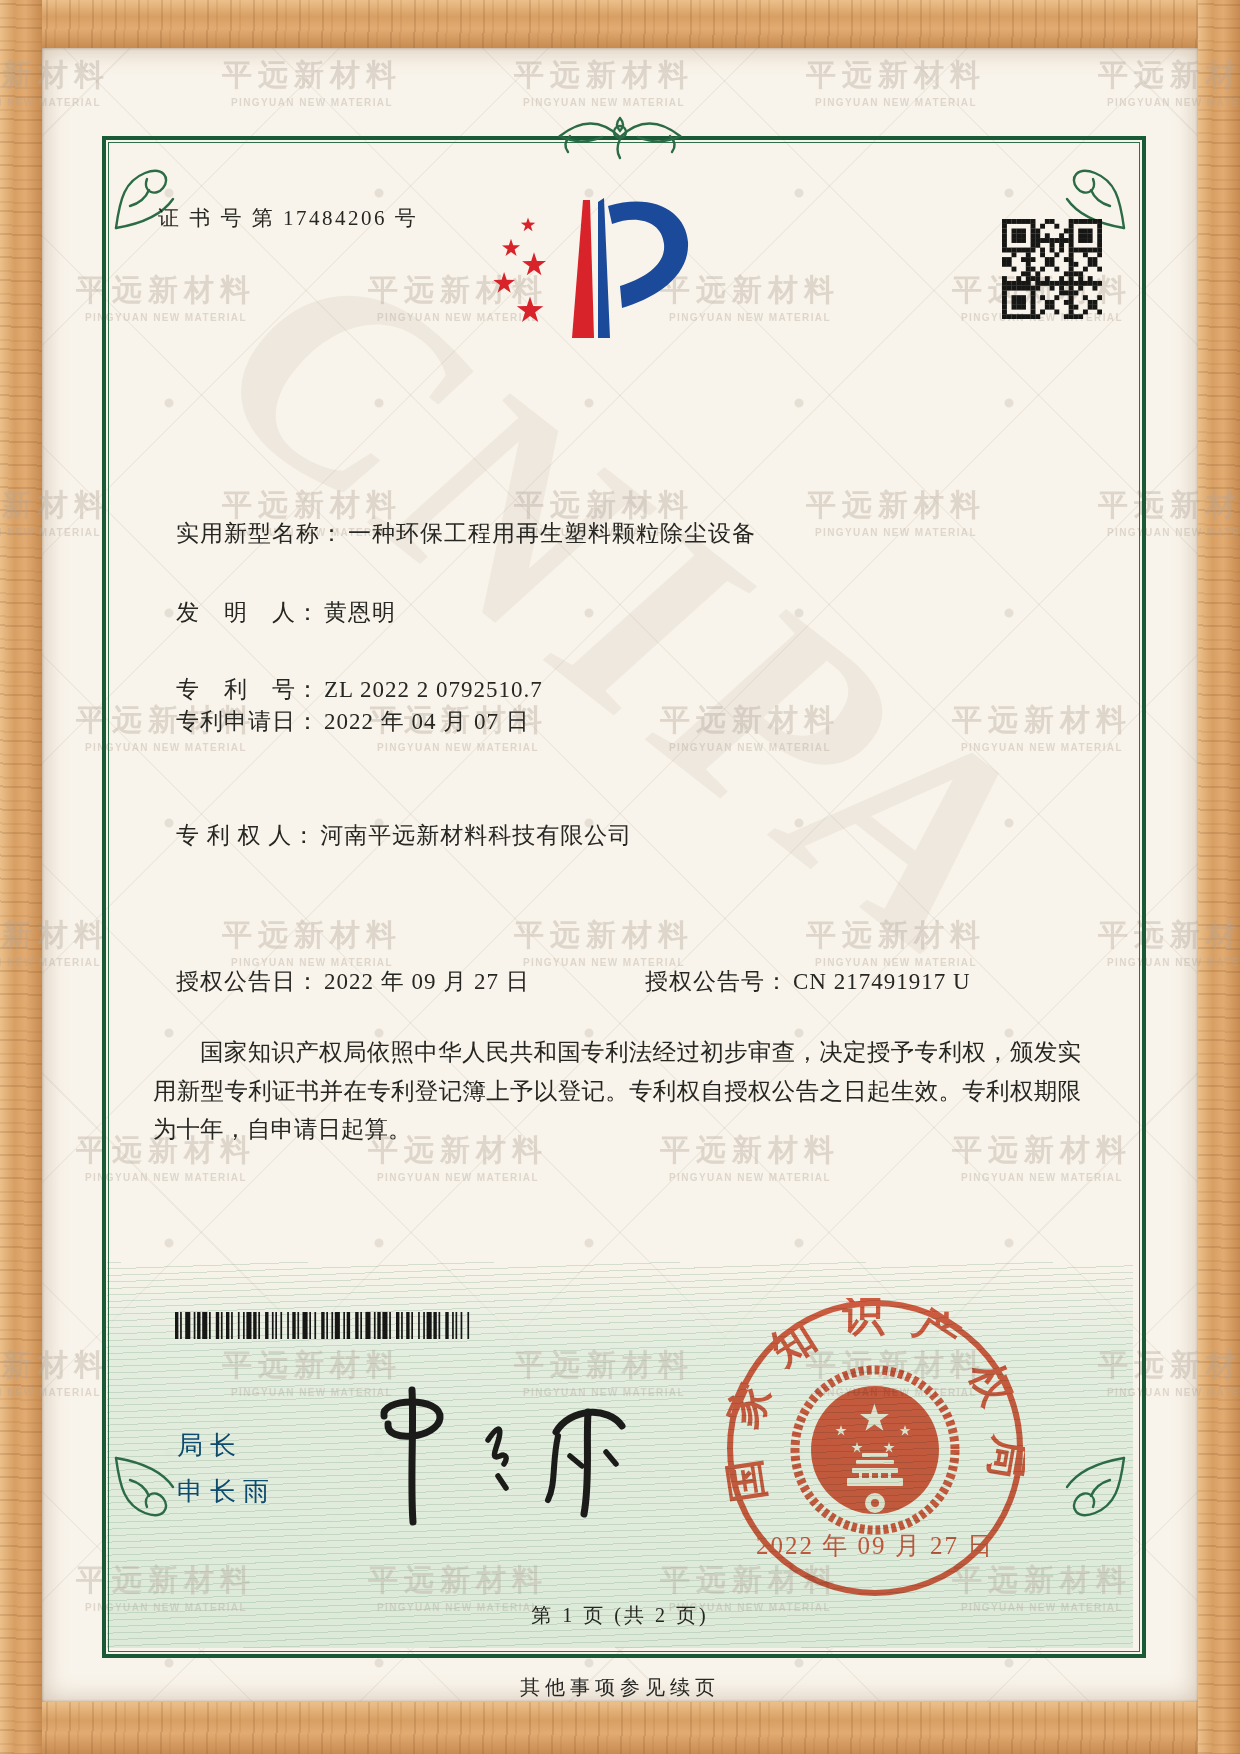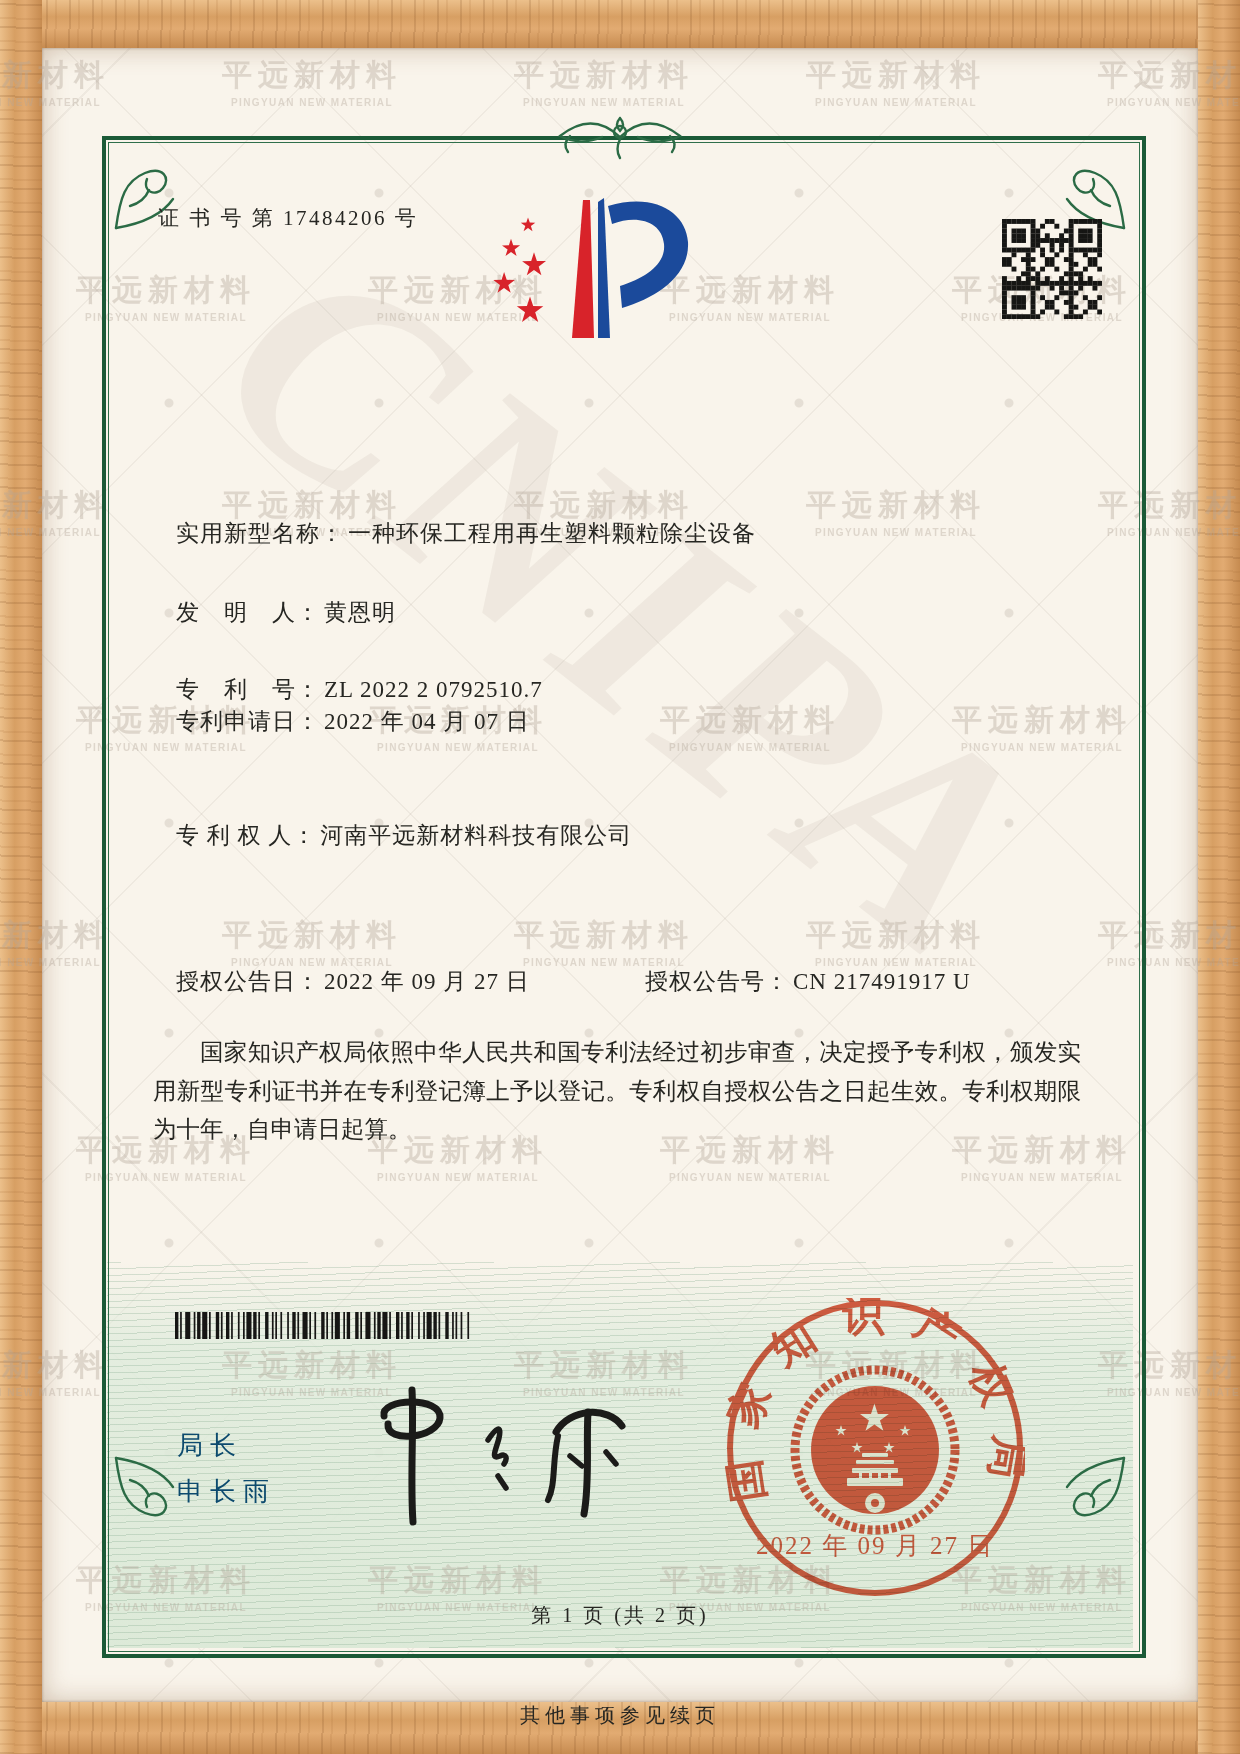--- a/index.html
+++ b/index.html
@@ -69,21 +69,21 @@
   .paras{position:absolute;left:141px;top:1021px;width:952px;font-size:23.5px;
          line-height:38.5px;text-align:justify;color:#262622;}
   .paras p{margin:12px;text-indent:2em;}
   .barcode{position:absolute;left:175px;top:1312px;width:298px;height:27px;}
   .signer{position:absolute;left:177px;font-size:26px;letter-spacing:7px;color:#0c4a6e;
           font-family:"Liberation Sans","DejaVu Sans",sans-serif;}
   .sig{position:absolute;left:350px;top:1382px;width:300px;height:150px;}
   .seal{position:absolute;left:725px;top:1298px;width:300px;height:300px;opacity:.9;
         mix-blend-mode:multiply;}
   .footer-page{left:102px;top:1602px;width:1036px;text-align:center;font-size:20px;letter-spacing:3px;}
-  .footer-cont{left:102px;top:1674px;width:1036px;text-align:center;font-size:20px;letter-spacing:5px;margin-top:28px;}
+  .footer-cont{left:102px;top:1674px;width:1036px;text-align:center;font-size:20px;letter-spacing:5px;}
 </style>
 </head>
 <body>
 
 <div id="stage">
 
   <div class="wood frame-top"></div>
   <div class="wood frame-bottom"></div>
   <div class="wood wood-v frame-left"></div>
   <div class="wood wood-v frame-right"></div>

